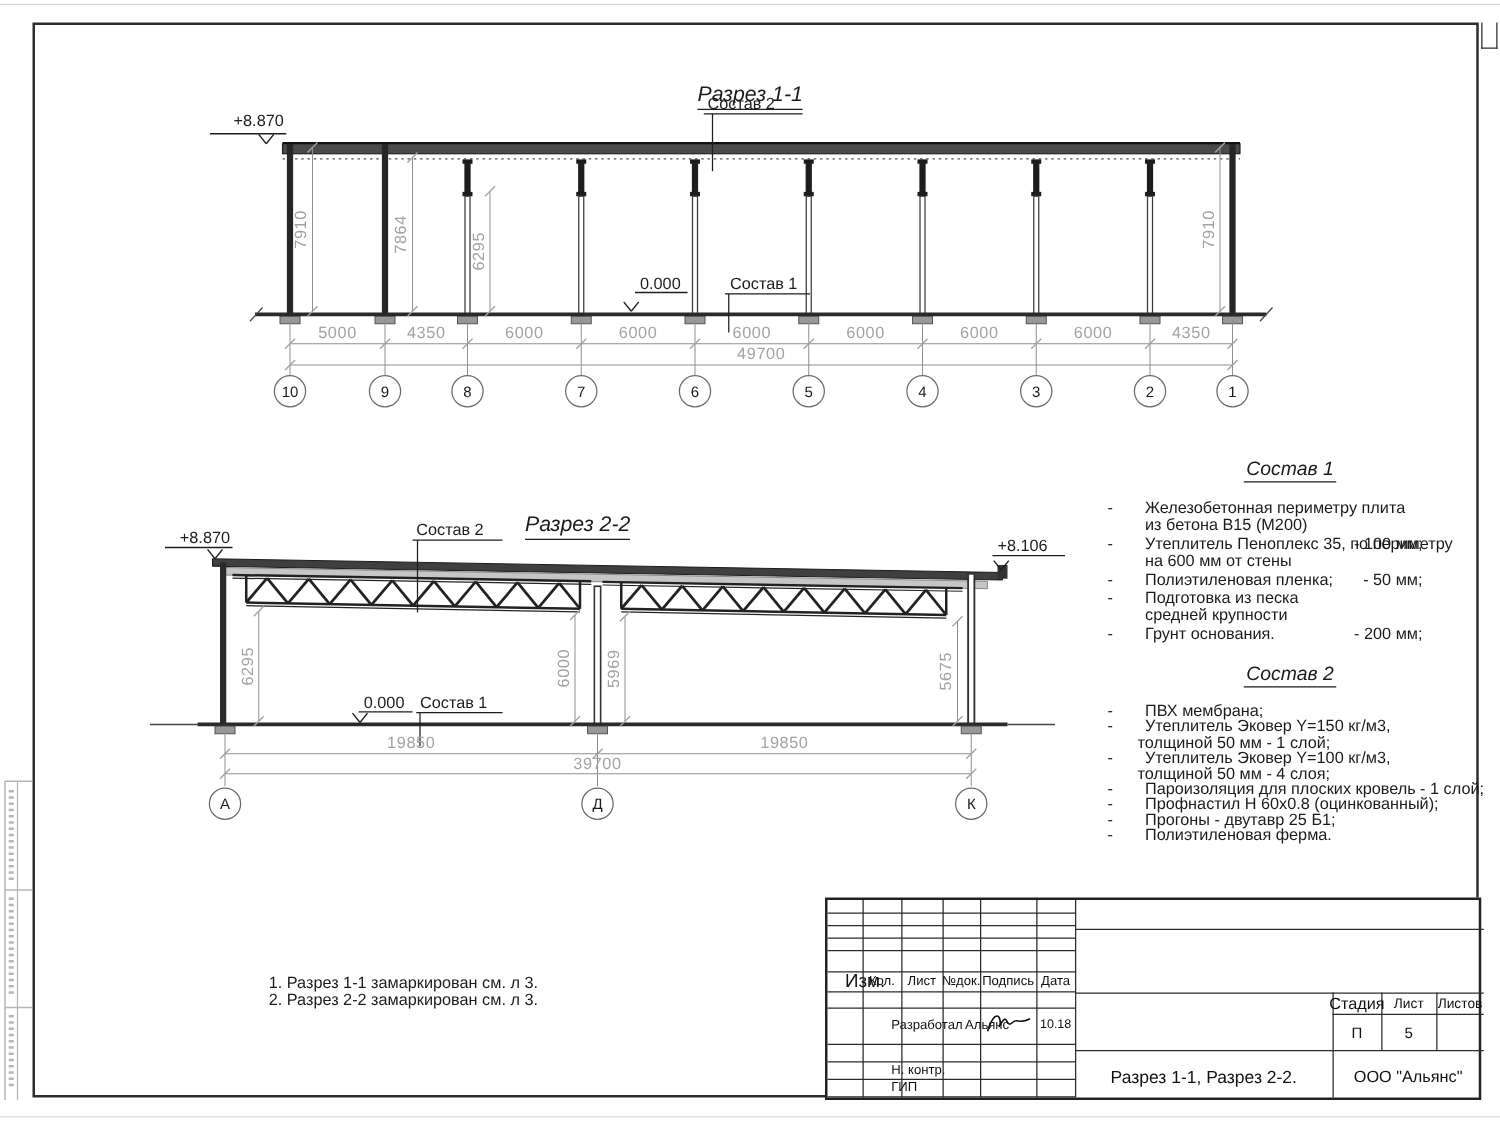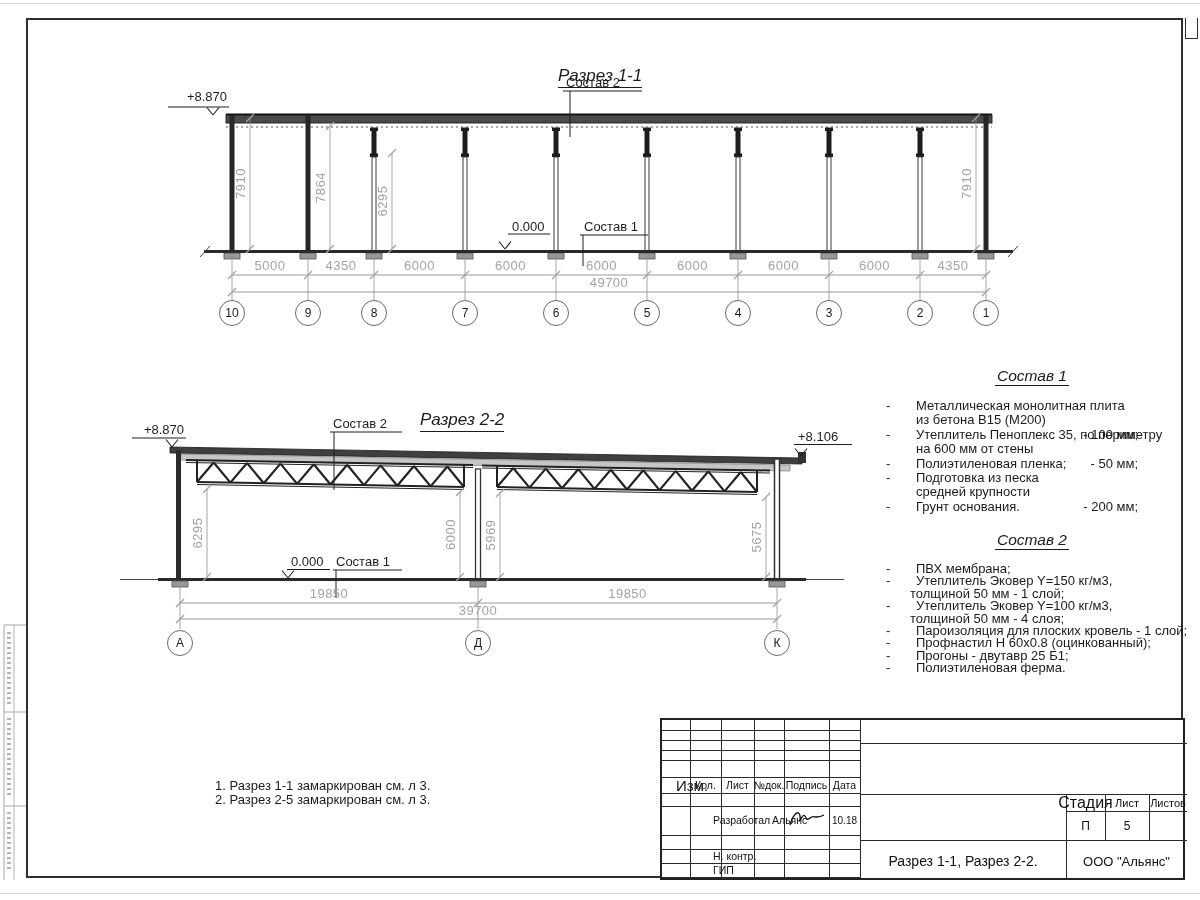--- a/index.html
+++ b/index.html
@@ -292,21 +292,21 @@
       </g>
     </svg>
 
   <div class="sec-title" style="left:558px;top:46px;">Разрез 1-1</div>
   <div class="sec-title" style="left:420px;top:390px;">Разрез 2-2</div>
 
   <div class="comp-title" style="left:962px;top:367px;"><span>Состав 1</span></div>
   <div class="comp-block" style="left:886px;top:399px;width:252px;line-height:14.4px;" id="sostav1-list">
       <div class="comp-row">
         <span class="comp-bullet">-</span>
-        <span class="comp-text">Металлическая  монолитная плита</span>
+        <span class="comp-text">Железобетонная  периметру плита</span>
       </div>
       <div class="comp-row">
         <span class="comp-text">из бетона В15 (М200)</span>
         <span class="comp-val">- 100 мм;</span>
       </div>
       <div class="comp-row">
         <span class="comp-bullet">-</span>
         <span class="comp-text">Утеплитель Пеноплекс 35, по периметру</span>
       </div>
       <div class="comp-row">
@@ -364,21 +364,21 @@
         <span class="comp-text">Прогоны - двутавр 25 Б1;</span>
       </div>
       <div class="comp-row">
         <span class="comp-bullet">-</span>
         <span class="comp-text">Полиэтиленовая ферма.</span>
       </div>
     </div>
 
   <div id="notes">
       <div>1. Разрез 1-1 замаркирован см. л 3.</div>
-      <div>2. Разрез 2-5 замаркирован см. л 3.</div>
+      <div>2. Разрез 2-2 замаркирован см. л 3.</div>
     </div>
 
   <div id="titleblock">
       <div class="vl" style="left: 28px; top: 0px; width: 1px; height: 158px;"></div>
       <div class="vl" style="left: 59px; top: 0px; width: 1px; height: 158px;"></div>
       <div class="vl" style="left: 92px; top: 0px; width: 1px; height: 158px;"></div>
       <div class="vl" style="left: 122px; top: 0px; width: 1px; height: 158px;"></div>
       <div class="vl" style="left: 167px; top: 0px; width: 1px; height: 158px;"></div>
       <div class="vl" style="left: 198px; top: 0px; width: 1px; height: 158px;"></div>
       <div class="hl" style="left: 0px; top: 10px; width: 198px; height: 1px;"></div>
@@ -403,21 +403,21 @@
       <div class="tb-txt" style="left: 43.5px; top: 65px; font-size: 10.5px;">Кол.</div>
       <div class="tb-txt" style="left: 75.5px; top: 65px; font-size: 10.5px;">Лист</div>
       <div class="tb-txt" style="left: 107px; top: 65px; font-size: 10.5px;">№док.</div>
       <div class="tb-txt" style="left: 144.5px; top: 65px; font-size: 10.5px;">Подпись</div>
       <div class="tb-txt" style="left: 182.5px; top: 65px; font-size: 10.5px;">Дата</div>
       <div class="tb-left" style="left: 3px; top: 100px; font-size: 10.5px;">Разработал</div>
       <div class="tb-left" style="left: 62px; top: 100px; font-size: 10.5px;">Альянс</div>
       <div class="tb-txt" style="left: 182.5px; top: 100px; font-size: 10px;">10.18</div>
       <div class="tb-left" style="left: 3px; top: 136px; font-size: 10.5px;">Н. контр.</div>
       <div class="tb-left" style="left: 3px; top: 150px; font-size: 10.5px;">ГИП</div>
-      <div class="tb-txt" style="left: 423.5px; top: 82.5px; font-size: 16px;">Стадия</div>
+      <div class="tb-txt" style="left: 423.5px; top: 82.5px; font-size: 13px;">Стадия</div>
       <div class="tb-txt" style="left: 465px; top: 82.5px; font-size: 11px;">Лист</div>
       <div class="tb-txt" style="left: 506px; top: 82.5px; font-size: 11px;">Листов</div>
       <div class="tb-txt" style="left: 423.5px; top: 105.5px; font-size: 12px;">П</div>
       <div class="tb-txt" style="left: 465px; top: 105.5px; font-size: 12px;">5</div>
       <div class="tb-txt" style="left: 506px; top: 105.5px; font-size: 12px;"></div>
       <div class="tb-txt" style="left: 301px; top: 141px; font-size: 14px;">Разрез 1-1, Разрез 2-2.</div>
       <div class="tb-txt" style="left: 464.5px; top: 141px; font-size: 13px;">ООО "Альянс"</div>
       <div style="position: absolute; left: 124px; top: 88px;"><svg width="42" height="24" xmlns="http://www.w3.org/2000/svg">
           <path d="M4,17 C8,4 13,2 14,8 C15,13 11,16 16,9 C20,3 19,15 24,10 C28,6 29,12 38,7" stroke="#111" fill="none" stroke-width="1.3"></path>
         </svg></div>

